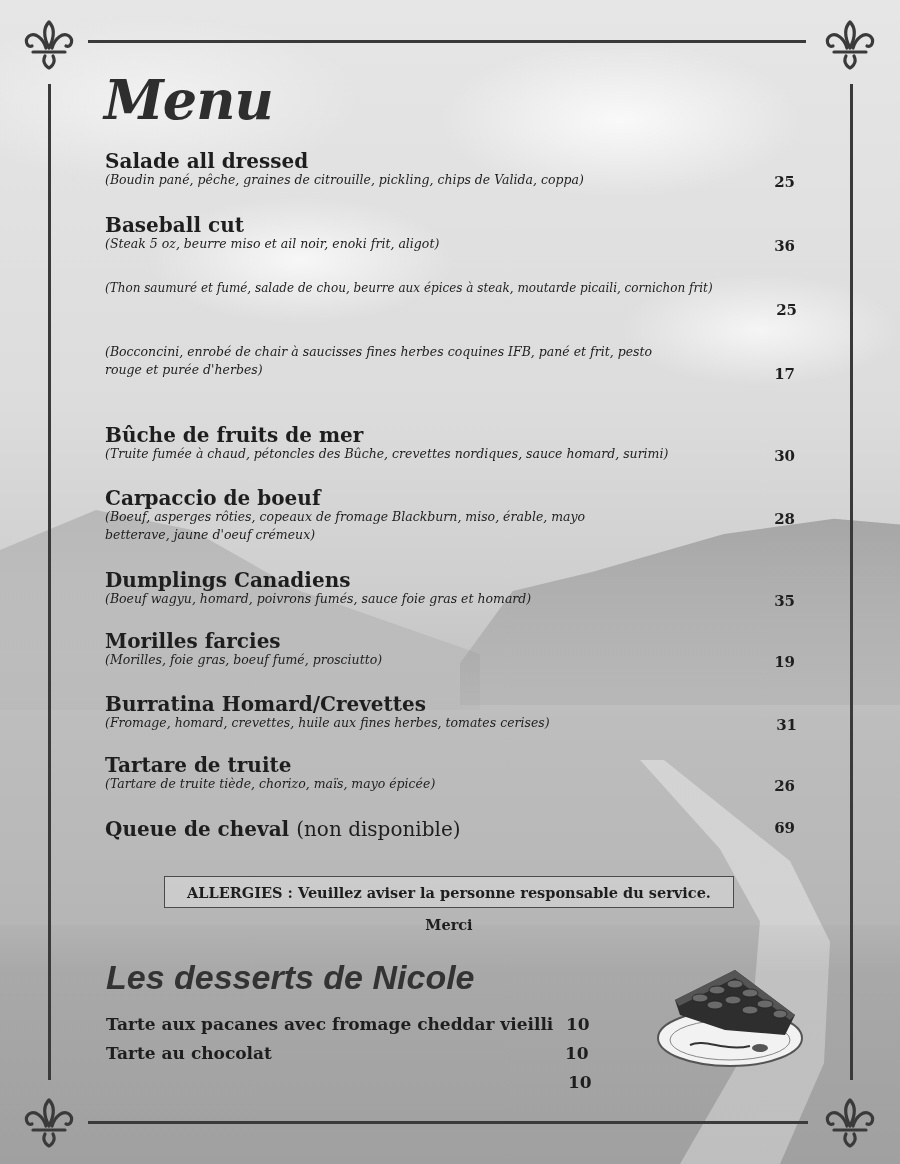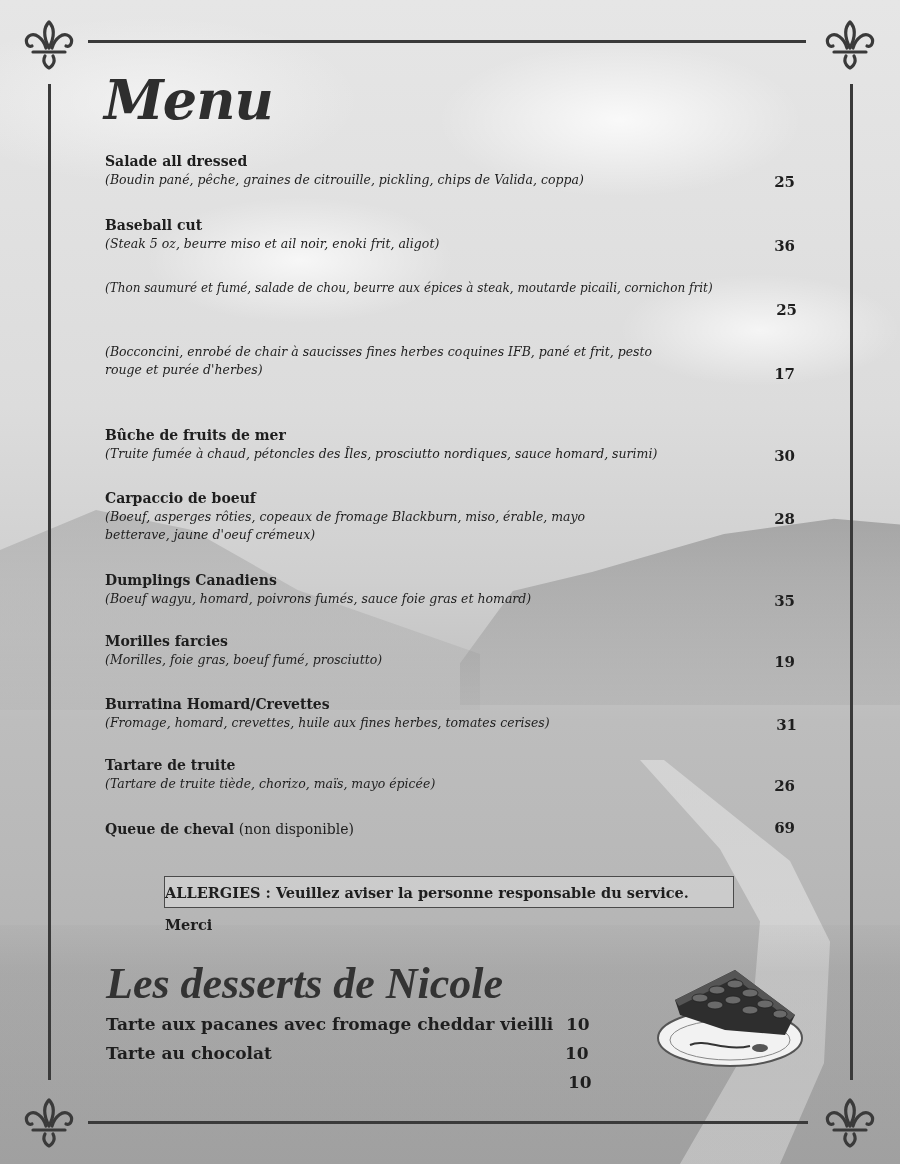--- a/index.html
+++ b/index.html
@@ -40,37 +40,37 @@
   .hline { position: absolute; height: 3px; background: #3a3a3a; }
   .vline { position: absolute; width: 3px; background: #3a3a3a; }
   .fleur { position: absolute; width: 56px; height: 52px; }
 
   .title-script {
     position: absolute; left: 104px; top: 68px;
     font-family: "DejaVu Serif", serif; font-style: italic; font-weight: bold;
     font-size: 54px; letter-spacing: -1px; color: #2e2e2e;
   }
   .item { position: absolute; left: 105px; width: 690px; }
-  .item-name { font-size: 14px; font-weight: bold; line-height: 20px; }
+  .item-name { font-size: 20px; font-weight: bold; line-height: 20px; }
   .item-name .note { font-weight: normal; }
   .item-desc { font-size: 12.5px; font-style: italic; line-height: 18px; width: 560px; }
   .item-price {
     position: absolute; right: 0; font-size: 15px; font-weight: bold;
   }
 
   .allergy {
     position: absolute; left: 164px; top: 876px; width: 570px; height: 32px;
     border: 1.5px solid #4a4a4a; background: rgba(220,220,220,0.55);
-    font-size: 14.5px; font-weight: bold; line-height: 32px;
+    font-size: 14.5px; font-weight: bold; text-align: center; line-height: 32px;
     box-sizing: border-box;
   }
   .dessert-title {
     position: absolute; left: 106px; top: 958px;
-    font-family: Liberation Serif, serif; font-style: italic; font-weight: bold;
-    font-size: 44px; color: #333;
+    font-family: Liberation Sans, sans-serif; font-style: italic; font-weight: bold;
+    font-size: 34px; color: #333;
   }
   .dessert-row {
     position: absolute; left: 106px; width: 490px; font-size: 17px; font-weight: bold;
   }
   .dessert-row .dp { position: absolute; }
   .pie { position: absolute; left: 655px; top: 960px; width: 150px; height: 110px; }
 </style>
 </head>
 <body>
 
@@ -141,21 +141,21 @@
   <div class="item-price" style="top:22px; right:-2px;">25</div>
 </div>
 
 <div class="item" style="top:343px;">
   <div class="item-desc">(Bocconcini, enrobé de chair à saucisses fines herbes coquines IFB, pané et frit, pesto rouge et purée d'herbes)</div>
   <div class="item-price" style="top:22px;">17</div>
 </div>
 
 <div class="item" style="top:425px;">
   <div class="item-name">Bûche de fruits de mer</div>
-  <div class="item-desc" style="width:600px;">(Truite fumée à chaud, pétoncles des Îles, prosciutto nordiques, sauce homard, surimi)</div>
+  <div class="item-desc" style="width:600px;">(Truite fumée à chaud, pétoncles des Bûche, crevettes nordiques, sauce homard, surimi)</div>
   <div class="item-price" style="top:22px;">30</div>
 </div>
 
 <div class="item" style="top:488px;">
   <div class="item-name">Carpaccio de boeuf</div>
   <div class="item-desc" style="width:540px;">(Boeuf, asperges rôties, copeaux de fromage Blackburn, miso, érable, mayo betterave, jaune d'oeuf crémeux)</div>
   <div class="item-price" style="top:22px;">28</div>
 </div>
 
 <div class="item" style="top:570px;">

